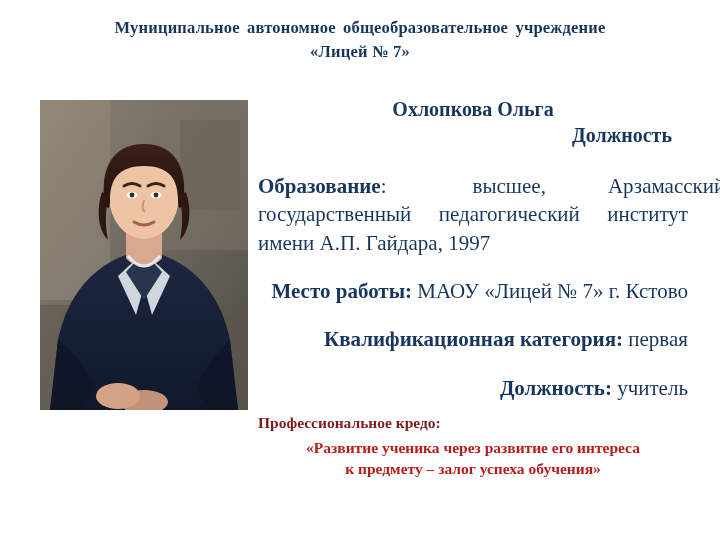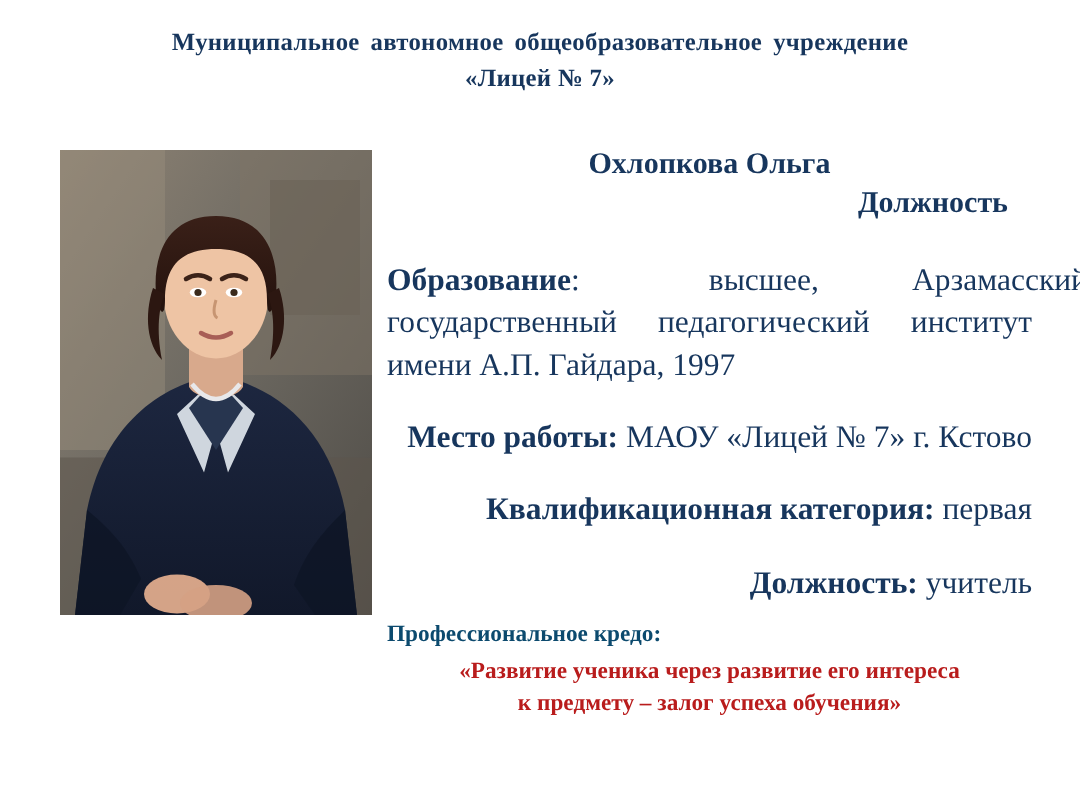--- a/index.html
+++ b/index.html
@@ -83,21 +83,21 @@
   .para.nojust {
     text-align: right;
     margin-top: 20px;
   }
   .lbl {
     font-weight: bold;
   }
   .credo-label {
     font-size: 15.5px;
     font-weight: bold;
-    color: #0c4a6e;
+    color: #7f1d1d;
     margin: 0 0 6px 0;
   }
   .credo-text {
     font-size: 15.5px;
     font-weight: bold;
     color: #b91c1c;
     text-align: center;
     line-height: 1.35;
     margin: 0;
     padding: 0 6px;

